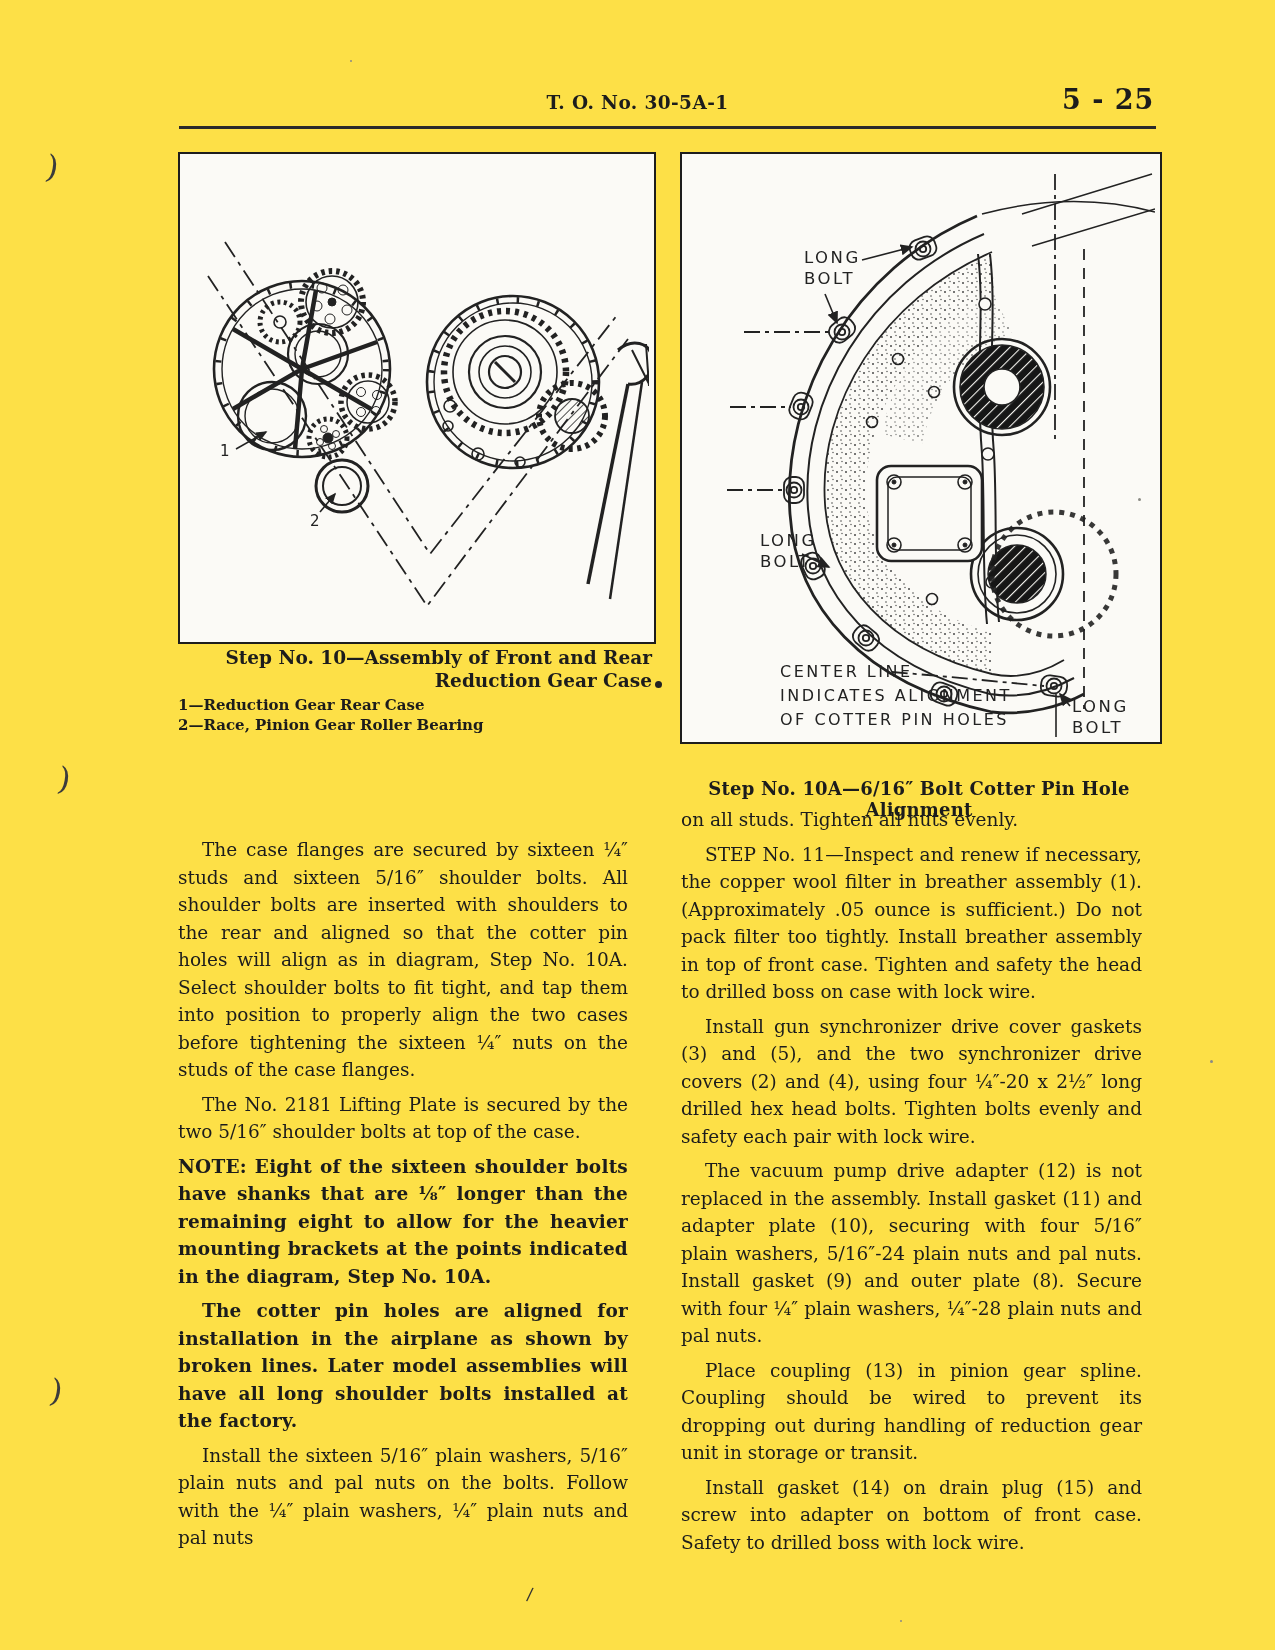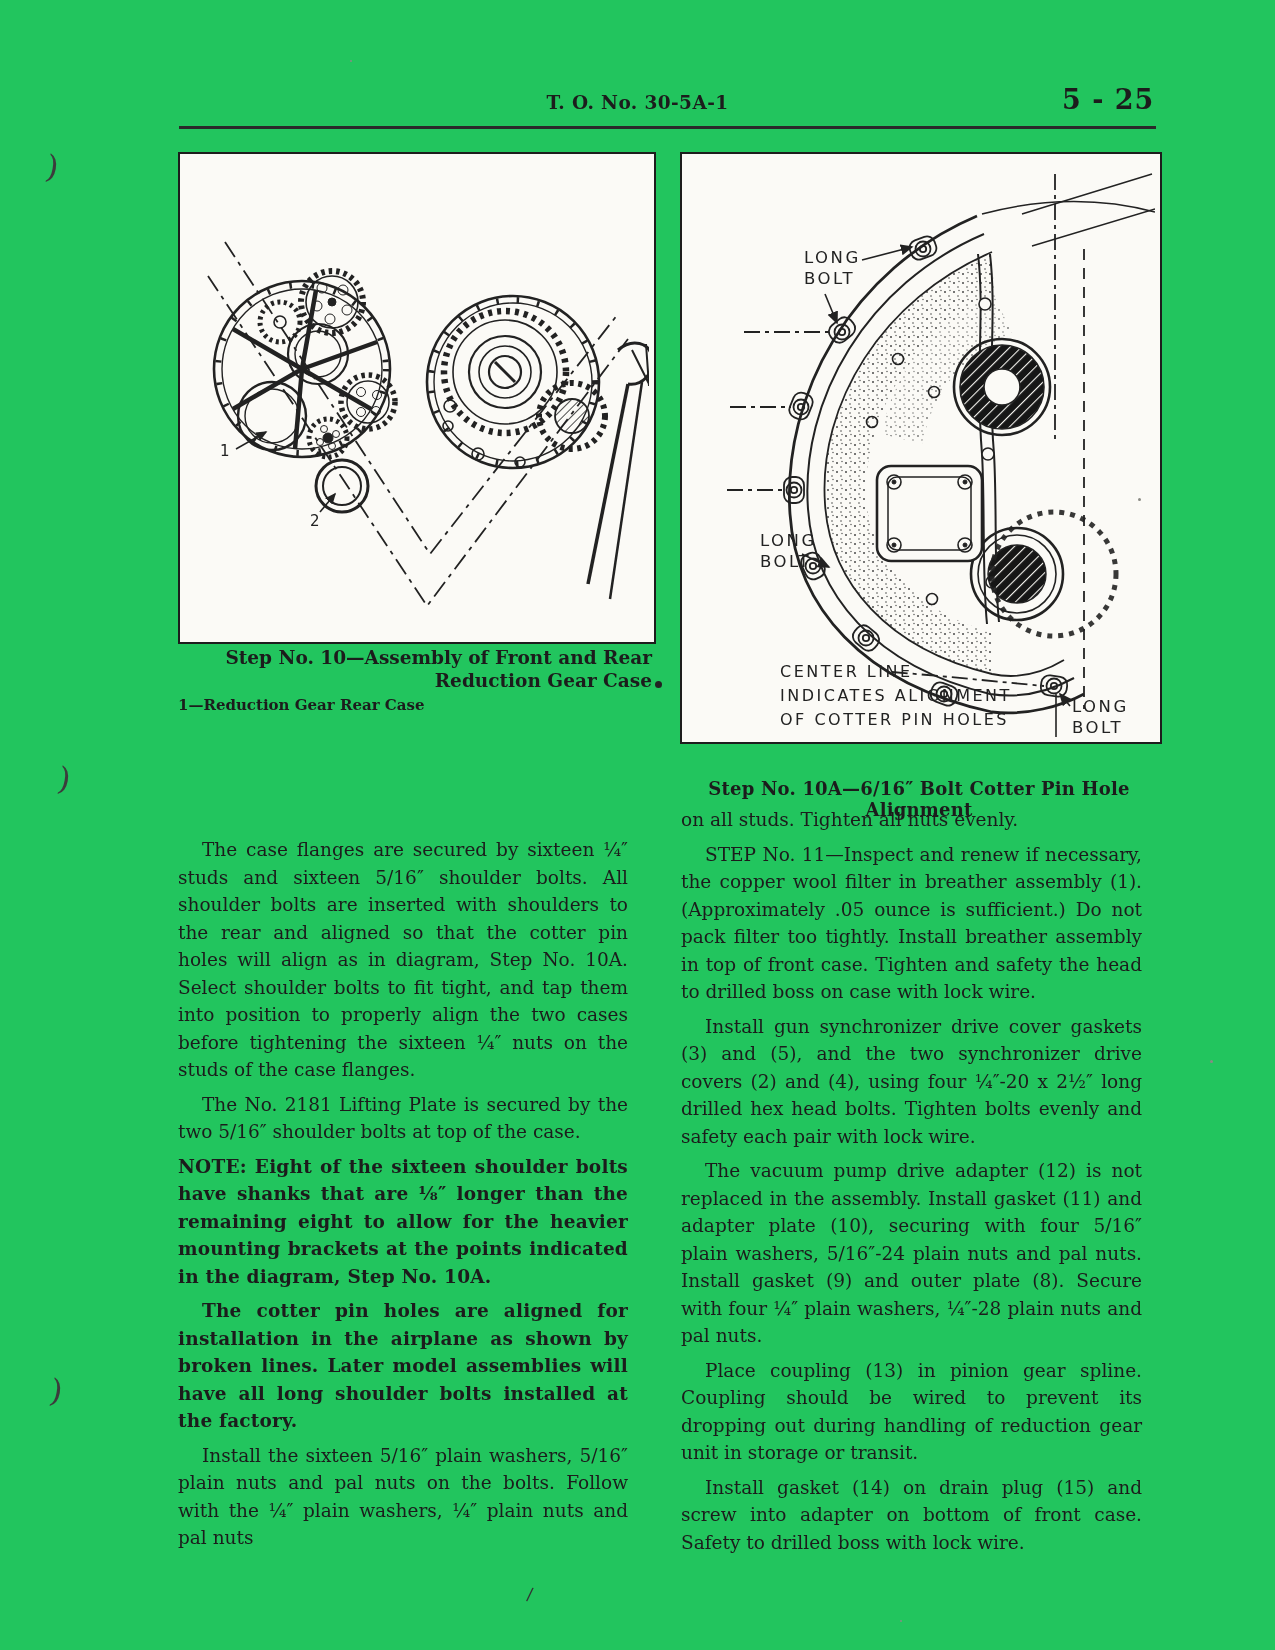--- a/index.html
+++ b/index.html
@@ -1,18 +1,18 @@
 <!DOCTYPE html>
 <html><head>
 <meta charset="utf-8">
 <style>
   html,body{margin:0;padding:0;background:#d8d5cd;}
   .page{
     position:relative;width:1275px;height:1650px;margin:0 auto;
-    background:#22c55e;color:#1c1c1c;overflow:hidden;
+    background:#fde047;color:#1c1c1c;overflow:hidden;
     font-family:"DejaVu Serif","Liberation Serif",serif;
   }
   
   .hdr-doc{position:absolute;left:120px;top:92px;width:1035px;text-align:center;
     font-size:18.5px;font-weight:bold;letter-spacing:.4px;}
   .hdr-page{position:absolute;left:1062px;top:84px;font-size:27px;font-weight:bold;letter-spacing:1px;}
   .hdr-rule{position:absolute;left:179px;top:126px;width:977px;height:3px;background:#2a2a2a;}
   
   .figbox{position:absolute;border:2.5px solid #1d1d1d;background:#fbfaf6;}
   .fig-left{left:178px;top:152px;width:474px;height:488px;}
@@ -129,20 +129,21 @@
       </g>
     </svg>
     <div class="callout-num" style="left:40px;top:288px;">1</div>
     <div class="callout-num" style="left:130px;top:358px;">2</div>
   </div>
 
   <div class="cap-title">Step No. 10—Assembly of Front and Rear
 Reduction Gear Case</div>
   <div class="cap-legend">
     <div>1—Reduction Gear Rear Case</div>
+    <div>2—Race, Pinion Gear Roller Bearing</div>
   </div>
 
   <div class="figbox fig-right">
     <svg width="473" height="583" viewBox="0 0 473 583">
       <defs>
         <pattern id="stip" width="9" height="9" patternUnits="userSpaceOnUse">
           <circle cx="2" cy="3" r="1" fill="#2a2a2a"></circle>
             <circle cx="6" cy="7" r="0.8" fill="#2a2a2a"></circle>
             <circle cx="7" cy="1.5" r="0.7" fill="#2a2a2a"></circle>
         </pattern>

